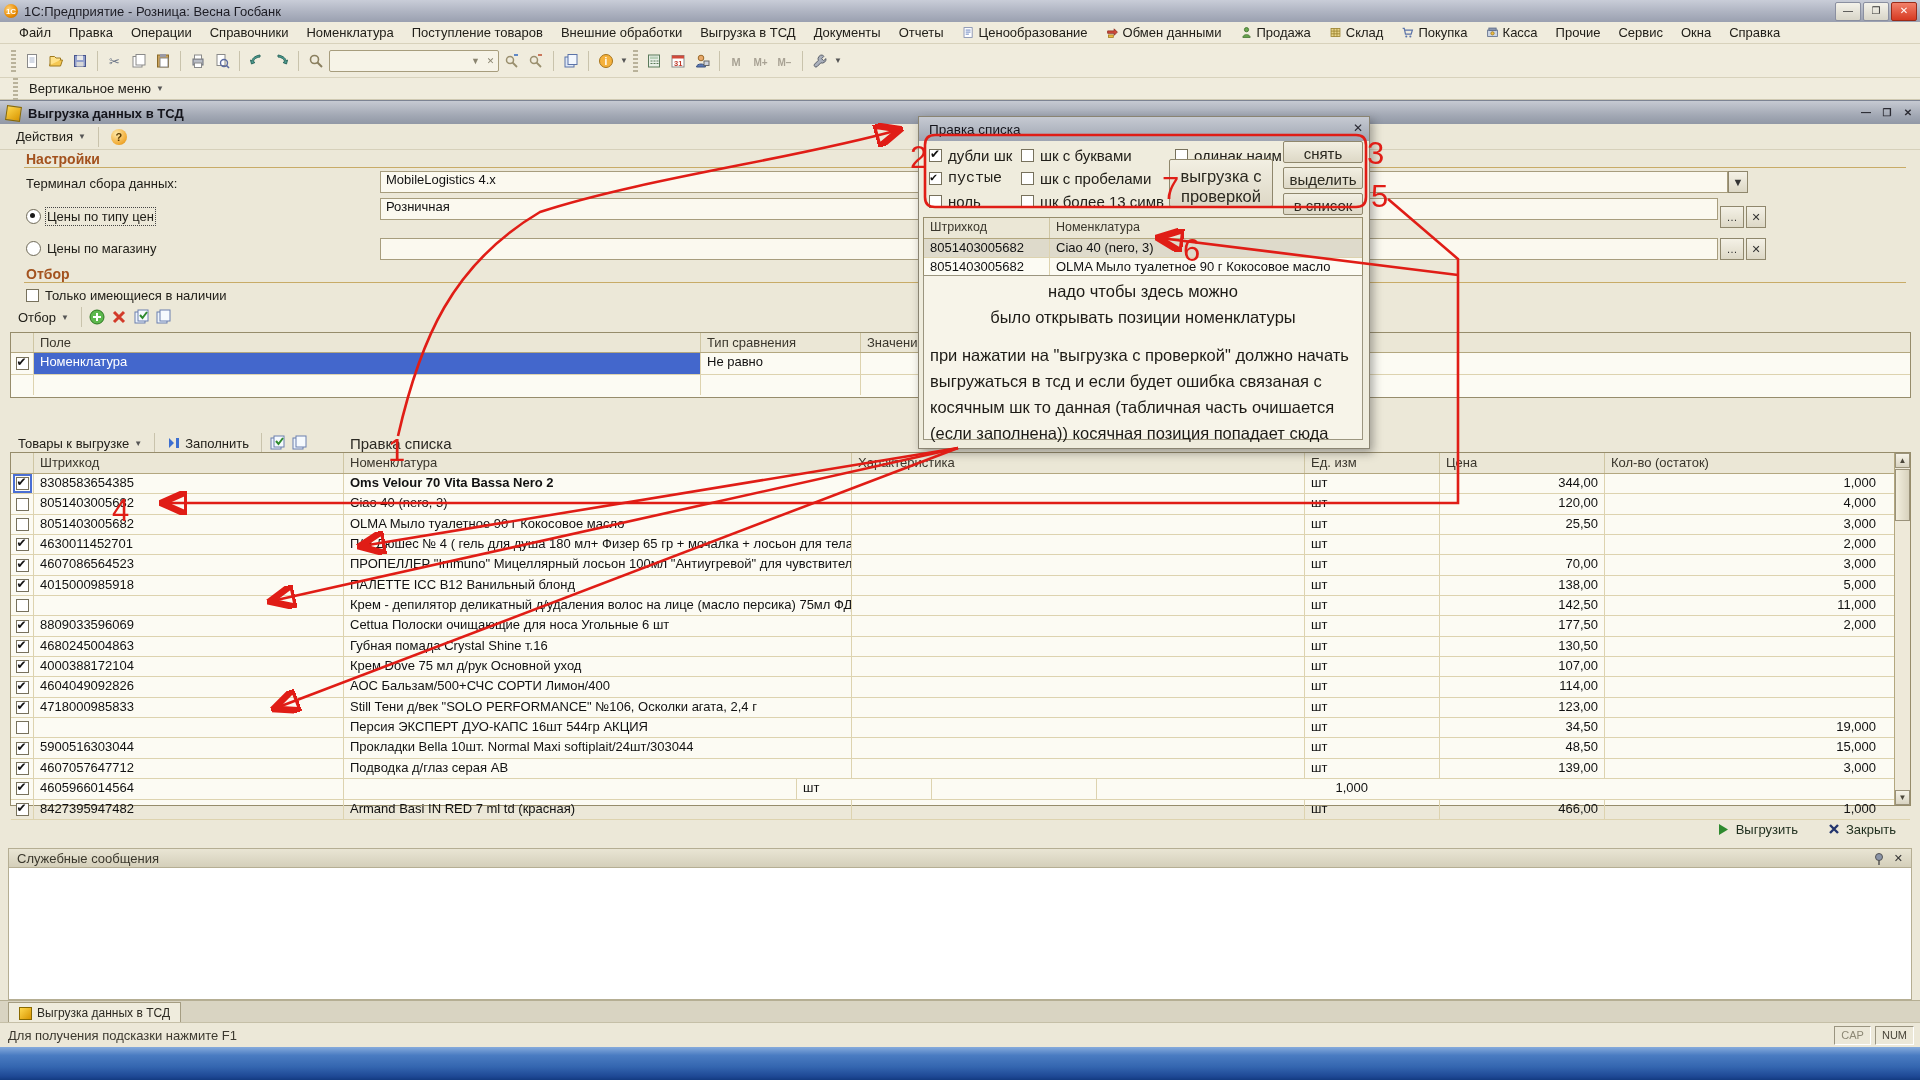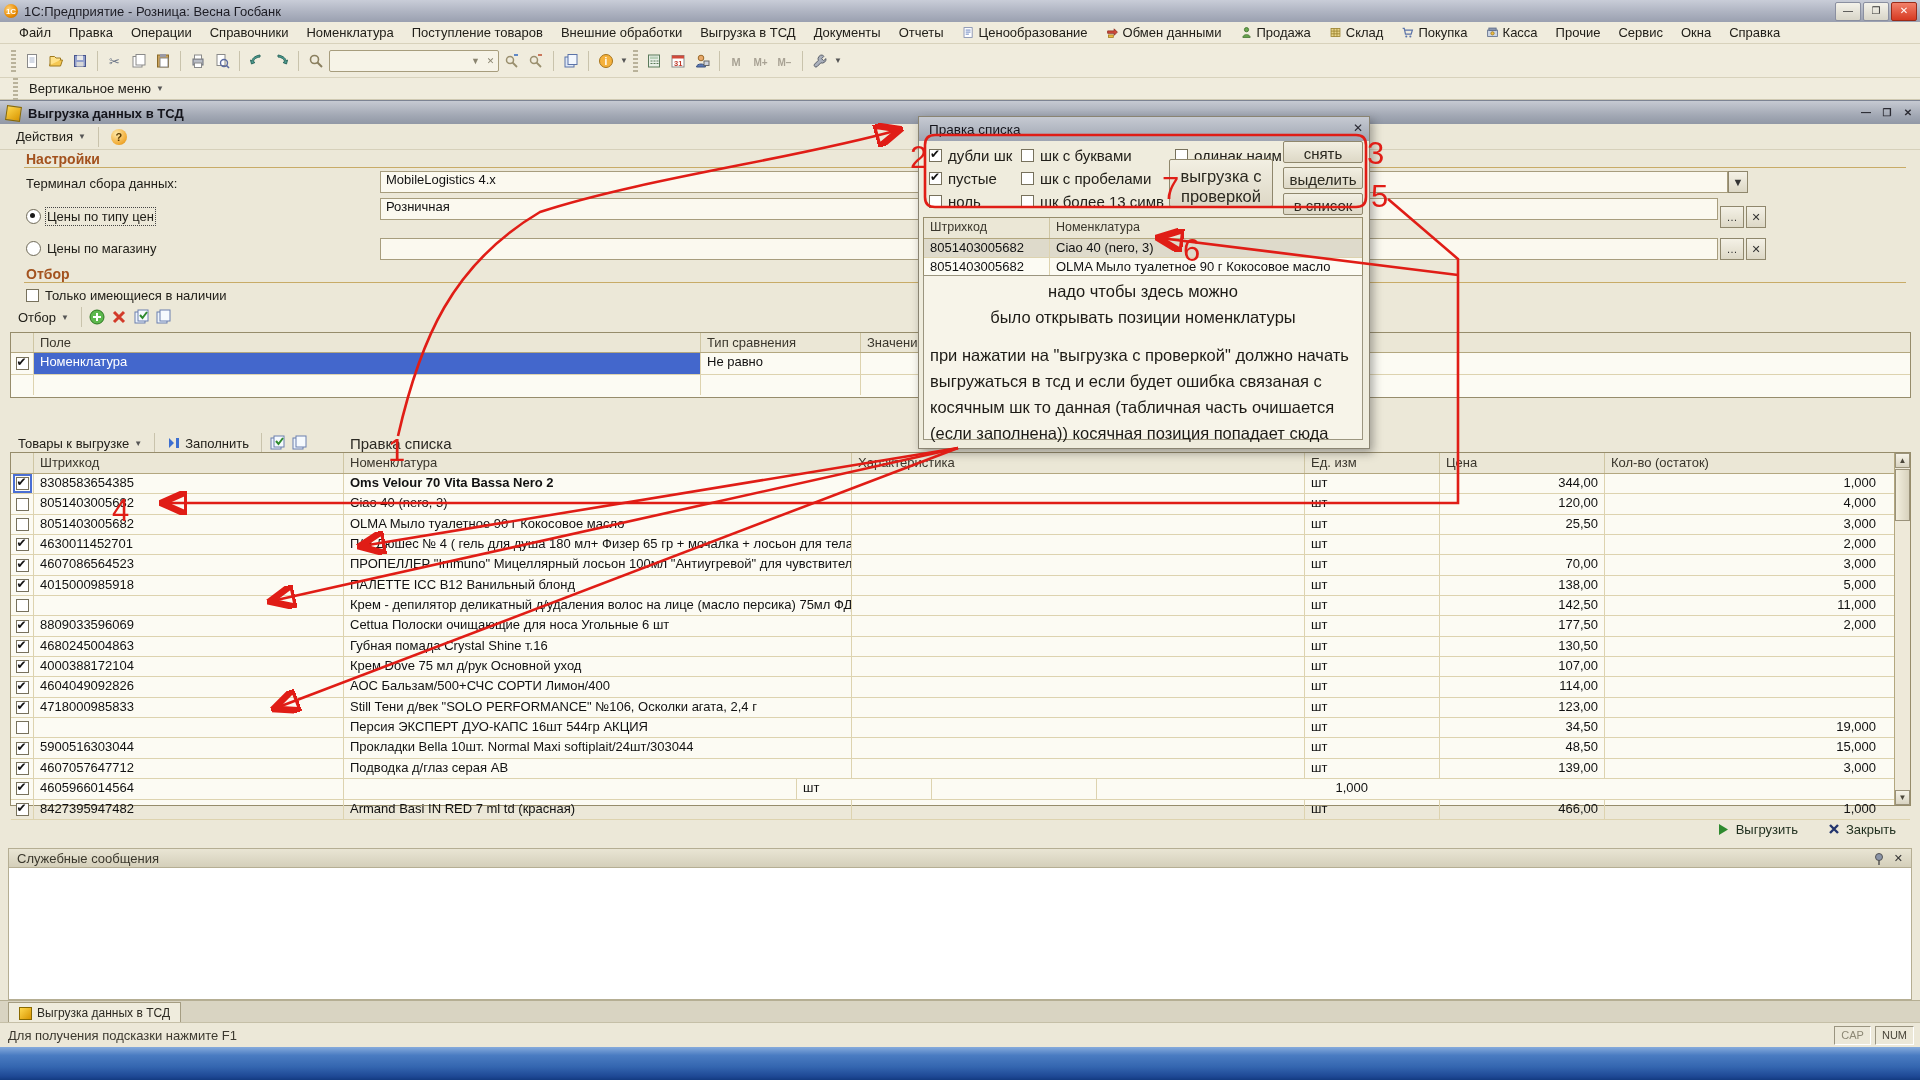--- a/index.html
+++ b/index.html
@@ -764,21 +764,21 @@
   <div id="dialog" class="abs">
     <div id="dlg-title">
       <span>Правка списка</span>
       <span id="dlg-close">✕</span>
     </div>
     <div id="dlg-checks">
         <div class="dlg-cb-row" style="left: 10px; top: 30px;">
           <span class="cbx on"></span>
           <span>дубли шк</span>
         </div>
-        <div class="dlg-cb-row" style="left: 10px; top: 53px;">
+        <div class="dlg-cb-row" style="left: 10px; top: 53px; font-family: Liberation Mono, monospace;">
           <span class="cbx on"></span>
           <span>пустые</span>
         </div>
         <div class="dlg-cb-row" style="left: 10px; top: 76px;">
           <span class="cbx"></span>
           <span>ноль</span>
         </div>
         <div class="dlg-cb-row" style="left: 102px; top: 30px;">
           <span class="cbx"></span>
           <span>шк с буквами</span>

